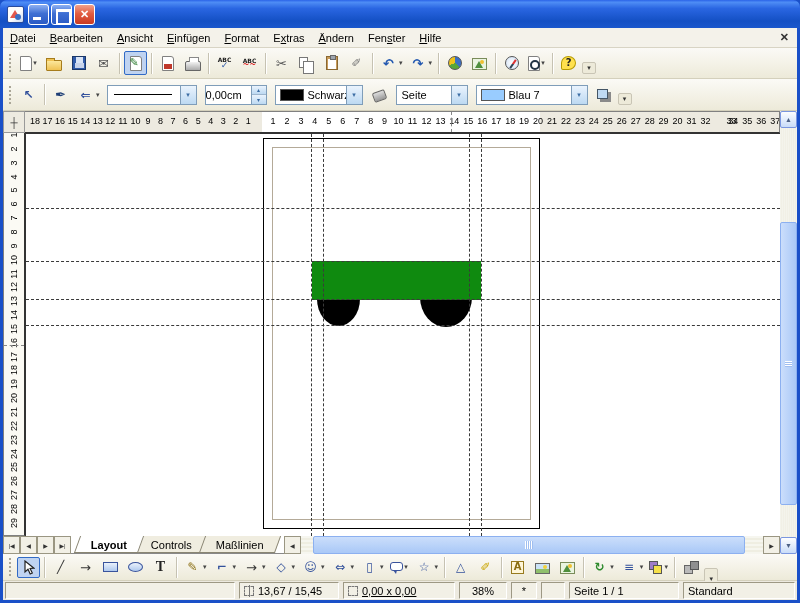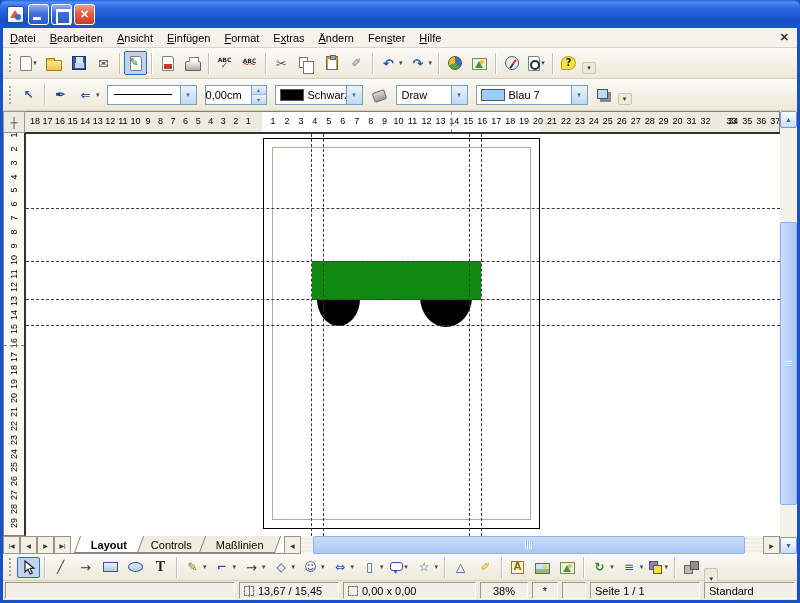--- a/index.html
+++ b/index.html
@@ -177,21 +177,21 @@
   .htrack{position:relative;flex:1;background:repeating-linear-gradient(#F6F6EF 0 2px,#EFEEE2 2px 4px);}
   .hthumb{position:absolute;top:0;bottom:0;left:12px;width:calc(100% - 30px);
     background:linear-gradient(#CBDEFB,#A9C8F7);border:1px solid #8CB0F0;border-radius:2px;}
   .hthumb .hgrip{position:absolute;top:4px;bottom:4px;left:50%;width:8px;margin-left:-4px;
     background:repeating-linear-gradient(90deg,#fff 0 1px,#9FBEF0 1px 2px);}
 
   
   .statusbar{top:581px;height:19px;background:#EDEAE0;display:flex;align-items:center;font-size:11px;gap:4px;padding:0 2px;}
   .sfield{height:17px;border:1px solid;border-color:#9D9884 #FFF #FFF #9D9884;background:#F2F0E6;
     display:flex;align-items:center;padding:0 4px;white-space:nowrap;overflow:hidden;}
-  .f1{width:230px;}.f2{width:100px;}.f3{width:133px;}.f4{width:48px;justify-content:center;}
+  .f1{width:230px;}.f2{width:100px;}.f3{width:112px;text-decoration:underline;}.f4{width:48px;justify-content:center;}
   .f5{width:26px;justify-content:center;}.f6{width:24px;}.f7{width:110px;}.f8{flex:1;}
   .sic{width:10px;height:10px;border:1px dashed #777;margin-right:4px;flex:none;position:relative;}
   .sic-pos::after{content:"";position:absolute;left:4px;top:-2px;bottom:-2px;border-left:1px solid #777;}
   .bottom-edge{position:absolute;left:0;right:0;bottom:0;height:3px;background:#1A50C8;}
 </style>
 </head>
 <body>
 
 <div class="window">
 
@@ -331,21 +331,21 @@
       <span class="swatch" id="line-swatch" style="background: rgb(0, 0, 0);"></span>
       <span class="combo-label">Schwarz</span>
       <span class="vbtn">▾</span>
     </span>
 
     <span class="tbtn">
       <span class="ic ic-fill-can"></span>
     </span>
 
     <span class="combo fs-combo">
-      <span class="combo-label">Draw</span>
+      <span class="combo-label">Seite</span>
       <span class="vbtn">▾</span>
     </span>
 
     <span class="combo fillc-combo">
       <span class="swatch" id="fill-swatch" style="background: rgb(153, 204, 255);"></span>
       <span class="combo-label">Blau 7</span>
       <span class="vbtn">▾</span>
     </span>
 
     <span class="tb" id="tb-object-right">

